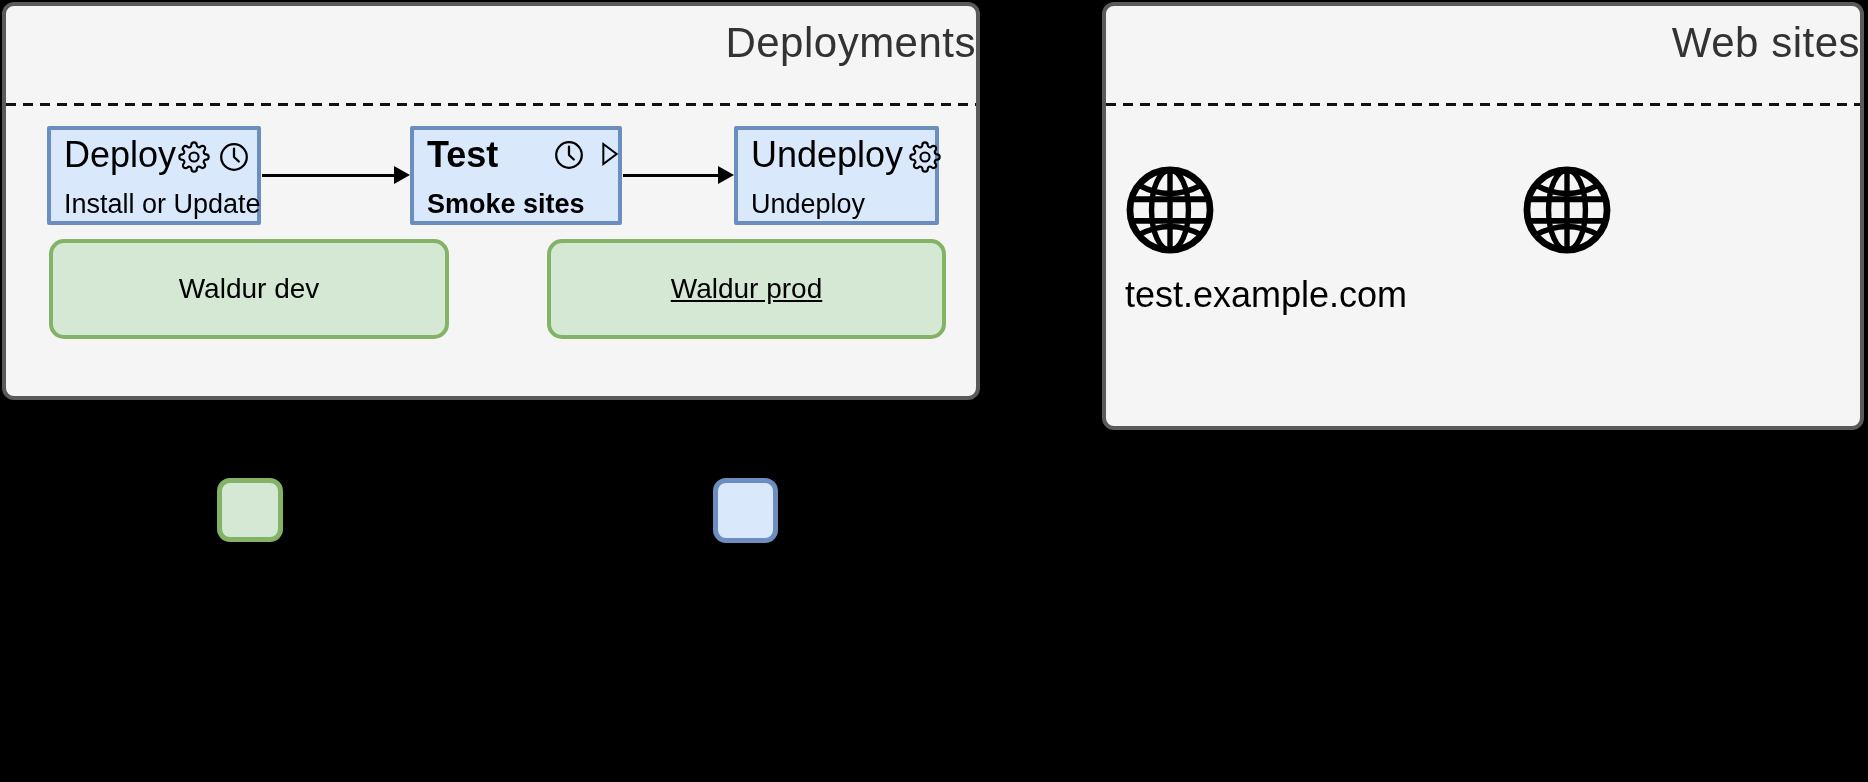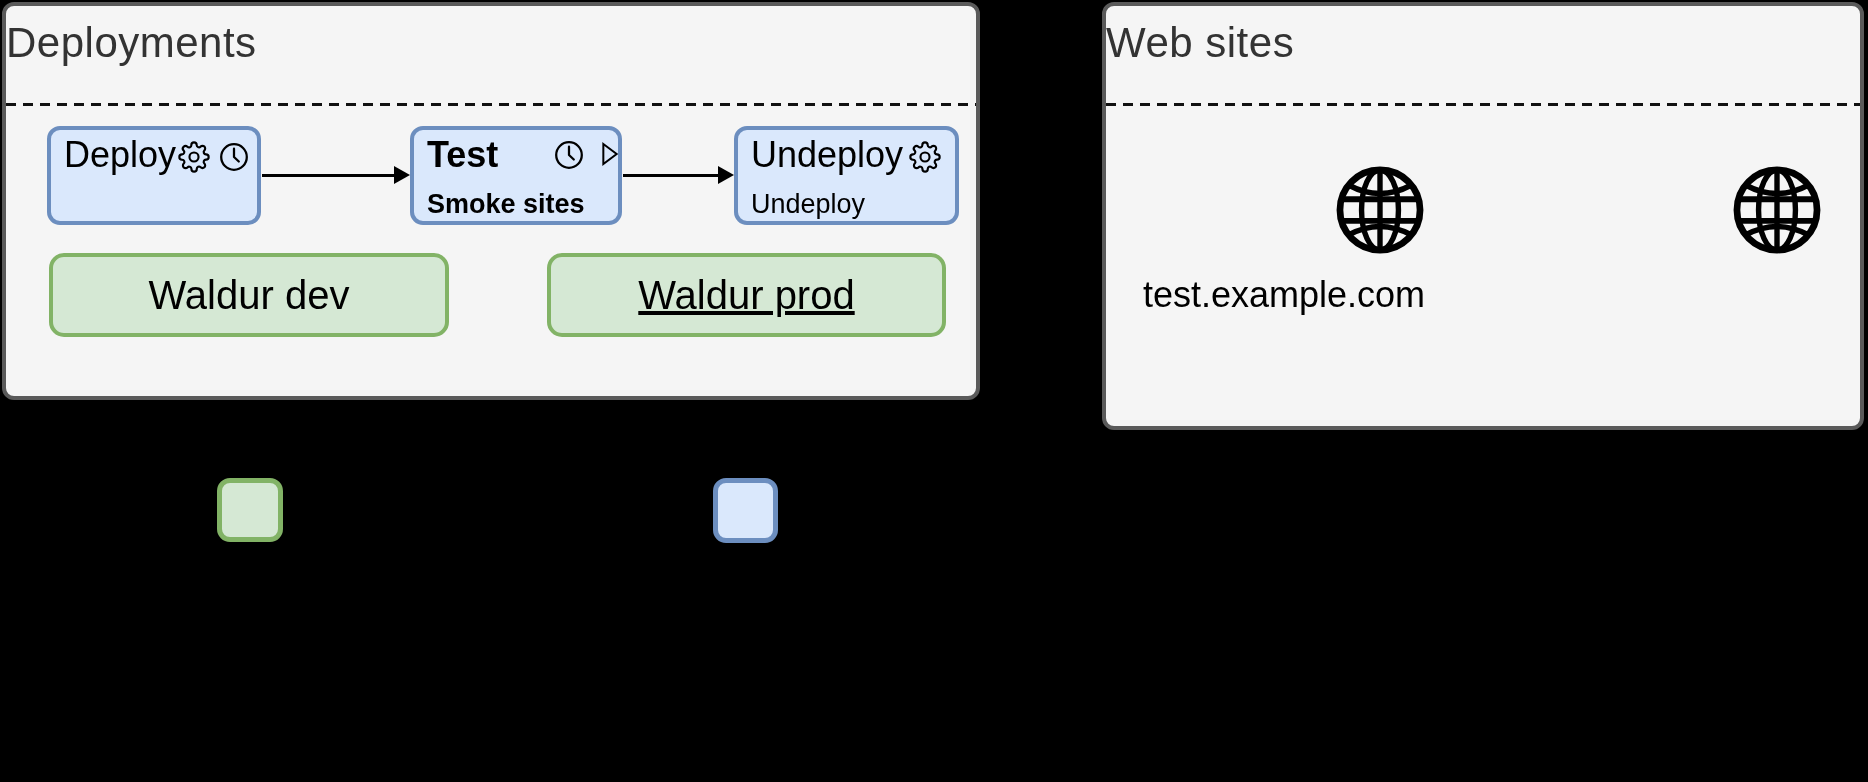--- a/index.html
+++ b/index.html
@@ -8,53 +8,53 @@
     font-family:"Liberation Sans","DejaVu Sans",sans-serif;
   }
   .panel{
     position:absolute;box-sizing:border-box;background:#f5f5f5;
     border:4px solid #5a5a5a;border-radius:12px;
     box-shadow:3px 3px 2px rgba(0,0,0,0.55);
   }
   #deployments-panel{left:2px;top:2px;width:978px;height:398px;}
   #websites-panel{left:1102px;top:2px;width:762px;height:428px;}
   .panel-title{
-    position:absolute;left:0;right:0;top:13px;text-align:left;
+    position:absolute;left:0;right:0;top:13px;text-align:right;
     font-size:42px;color:#333333;letter-spacing:0.5px;
   }
   .dashed-sep{
     position:absolute;left:0;right:0;top:97px;height:3px;
     background:repeating-linear-gradient(to right,#111 0 10px,transparent 10px 17px);
   }
   .step-box{
     position:absolute;box-sizing:border-box;width:214px;height:99px;top:120px;
-    background:#dae8fc;border:4px solid #6c8ebf;border-radius:13px;
+    background:#dae8fc;border:4px solid #6c8ebf;border-radius:2px;
   }
   .step-deploy{left:41px;width:214px;}
   .step-test{left:404px;width:212px;font-weight:bold;}
-  .step-undeploy{left:728px;width:225px;}
+  .step-undeploy{left:728px;width:205px;}
   .step-title{position:absolute;left:13px;top:4px;font-size:36px;color:#000;white-space:nowrap;}
   .step-sub{position:absolute;left:13px;top:59px;font-size:27px;color:#000;white-space:nowrap;}
   .icon{position:absolute;top:11px;width:32px;height:32px;}
   .icon svg{width:100%;height:100%;display:block;}
   .arrow-line{position:absolute;height:3px;background:#000;top:168px;}
   .arrow-head{
     position:absolute;width:0;height:0;top:160px;
     border-left:16px solid #000;border-top:9px solid transparent;border-bottom:9px solid transparent;
   }
   .env-box{
-    position:absolute;box-sizing:border-box;top:247px;height:84px;
+    position:absolute;box-sizing:border-box;top:233px;height:100px;
     background:#d5e8d4;border:4px solid #82b366;border-radius:15px;
     display:flex;align-items:center;justify-content:center;
-    font-size:40px;color:#000;
+    font-size:28px;color:#000;
   }
   .env-dev{left:43px;width:400px;}
   .env-prod{left:541px;width:399px;text-decoration:underline;}
   .site{
-    position:absolute;top:158px;width:300px;display:flex;flex-direction:column;align-items:flex-end;
+    position:absolute;top:158px;width:300px;display:flex;flex-direction:column;align-items:flex-start;
   }
   .site-test{left:19px;}
   .site-prod{left:416px;}
   .globe{width:90px;height:92px;}
   .globe svg{width:100%;height:100%;display:block;}
   .domain{margin-top:18px;font-size:36px;color:#000;white-space:nowrap;}
   .swatch{
     position:absolute;box-sizing:border-box;border-radius:13px;border:5px solid;
   }
   .swatch-green{left:217px;top:478px;width:66px;height:64px;background:#d5e8d4;border-color:#82b366;}
@@ -76,20 +76,21 @@
           <circle cx="12" cy="12" r="3.4"></circle>
           <path d="M19.4 15a1.65 1.65 0 0 0 .33 1.82l.06.06a2 2 0 1 1-2.83 2.83l-.06-.06a1.65 1.65 0 0 0-1.82-.33 1.65 1.65 0 0 0-1 1.51V21a2 2 0 1 1-4 0v-.09a1.65 1.65 0 0 0-1.08-1.51 1.65 1.65 0 0 0-1.82.33l-.06.06a2 2 0 1 1-2.83-2.83l.06-.06a1.65 1.65 0 0 0 .33-1.82 1.65 1.65 0 0 0-1.51-1H3a2 2 0 1 1 0-4h.09a1.65 1.65 0 0 0 1.51-1.08 1.65 1.65 0 0 0-.33-1.82l-.06-.06a2 2 0 1 1 2.83-2.83l.06.06a1.65 1.65 0 0 0 1.82.33h.08a1.65 1.65 0 0 0 1-1.51V3a2 2 0 1 1 4 0v.09a1.65 1.65 0 0 0 1 1.51h.08a1.65 1.65 0 0 0 1.82-.33l.06-.06a2 2 0 1 1 2.83 2.83l-.06.06a1.65 1.65 0 0 0-.33 1.82v.08a1.65 1.65 0 0 0 1.51 1H21a2 2 0 1 1 0 4h-.09a1.65 1.65 0 0 0-1.51 1z"></path>
         </svg>
       </span>
       <span class="icon" style="left:167px;">
         <svg viewBox="0 0 24 24" fill="none" stroke="#000" stroke-width="1.7">
           <circle cx="12" cy="12" r="9.6"></circle>
           <path d="M12 12 V5.8 M12 12 l3.6 3.4" stroke-linecap="round"></path>
         </svg>
       </span>
+      <div class="step-sub">Install or Update</div>
     </div>
 
     <div class="arrow-line" style="left:256px;width:134px;"></div>
     <div class="arrow-head" style="left:388px;"></div>
 
     <div class="step-box step-test">
       <div class="step-title">Test</div>
       <span class="icon" style="left:139px;top:9px;">
         <svg viewBox="0 0 24 24" fill="none" stroke="#000" stroke-width="1.7">
           <circle cx="12" cy="12" r="9.6"></circle>

